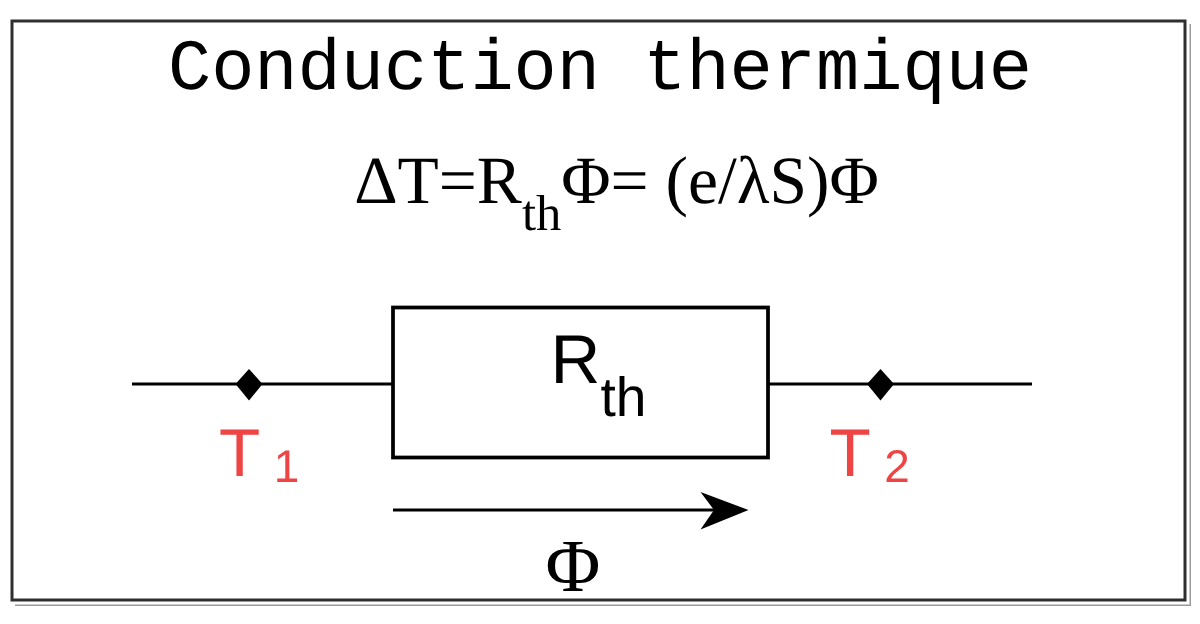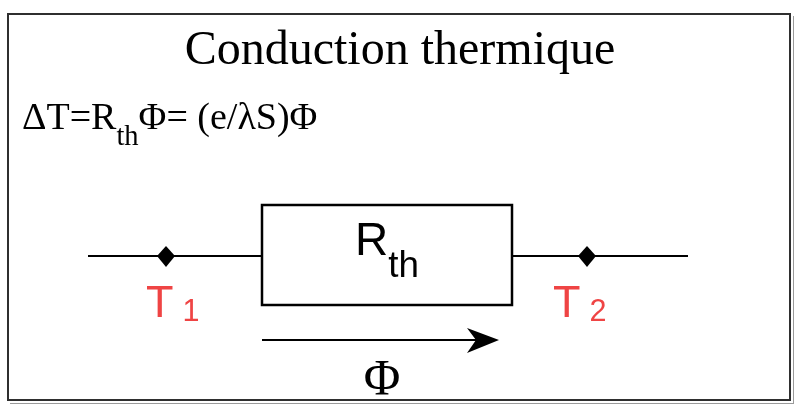--- a/index.html
+++ b/index.html
@@ -26,54 +26,54 @@
     border: 2px solid #2f2f2f;
     background: #ffffff;
     box-shadow: 2px 2px 0 0 #ffffff, 3px 3px 0 0 #9b9b9b;
   }
   .title {
     position: absolute;
     left: 0;
     top: 20px;
     width: 800px;
     text-align: center;
-    font-family: Liberation Serif, serif;
+    font-family: Liberation Mono, monospace;
     font-size: 48px;
     color: #000000;
     letter-spacing: 0px;
     white-space: nowrap;
   }
   .formula {
     position: absolute;
     left: 0;
     top: 94px;
     width: 800px;
     padding-left: 22px;
     box-sizing: border-box;
-    text-align: left;
+    text-align: center;
     font-family: "Liberation Serif", serif;
-    font-size: 38px;
+    font-size: 45px;
     color: #000000;
     white-space: nowrap;
   }
   .formula .sub {
     font-size: 0.75em;
     vertical-align: -0.55em;
     line-height: 0;
   }
   .circuit-svg {
     position: absolute;
     left: 0;
     top: 0;
     width: 800px;
     height: 416px;
   }
   .resistor-label {
     position: absolute;
-    left: 262px;
+    left: 274px;
     top: 212px;
     width: 250px;
     text-align: center;
     font-family: "Liberation Sans", sans-serif;
     font-size: 46px;
     color: #000000;
     white-space: nowrap;
   }
   .resistor-label .sub {
     font-size: 0.8em;

